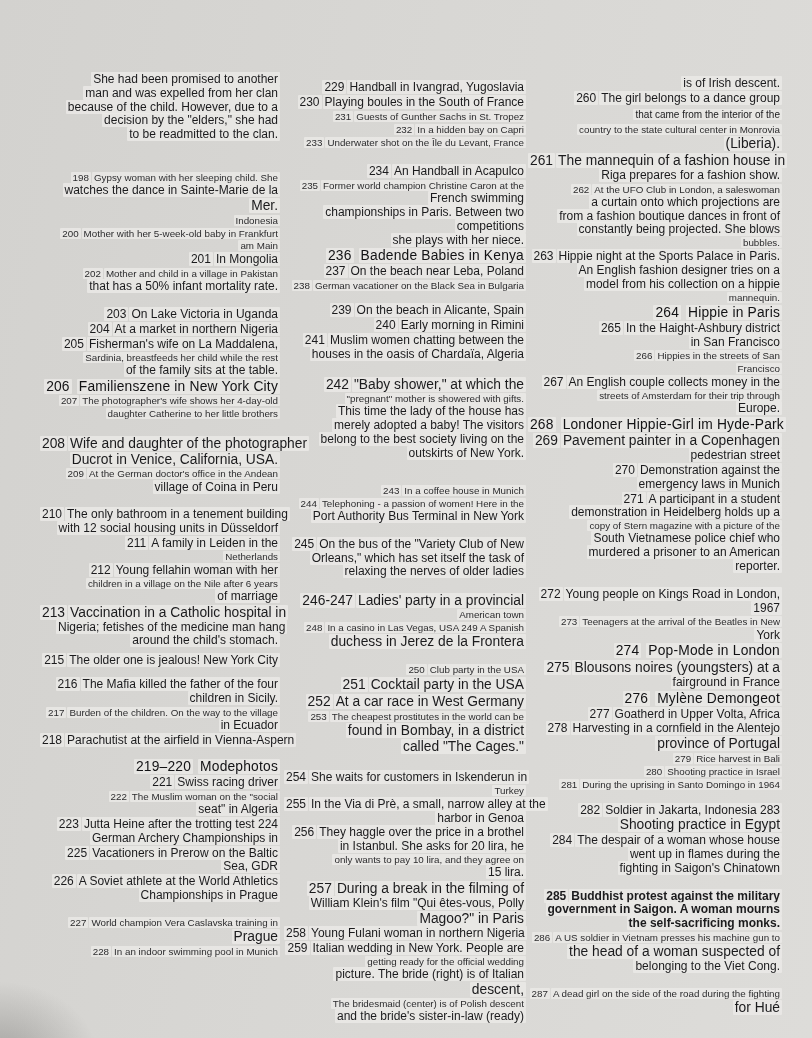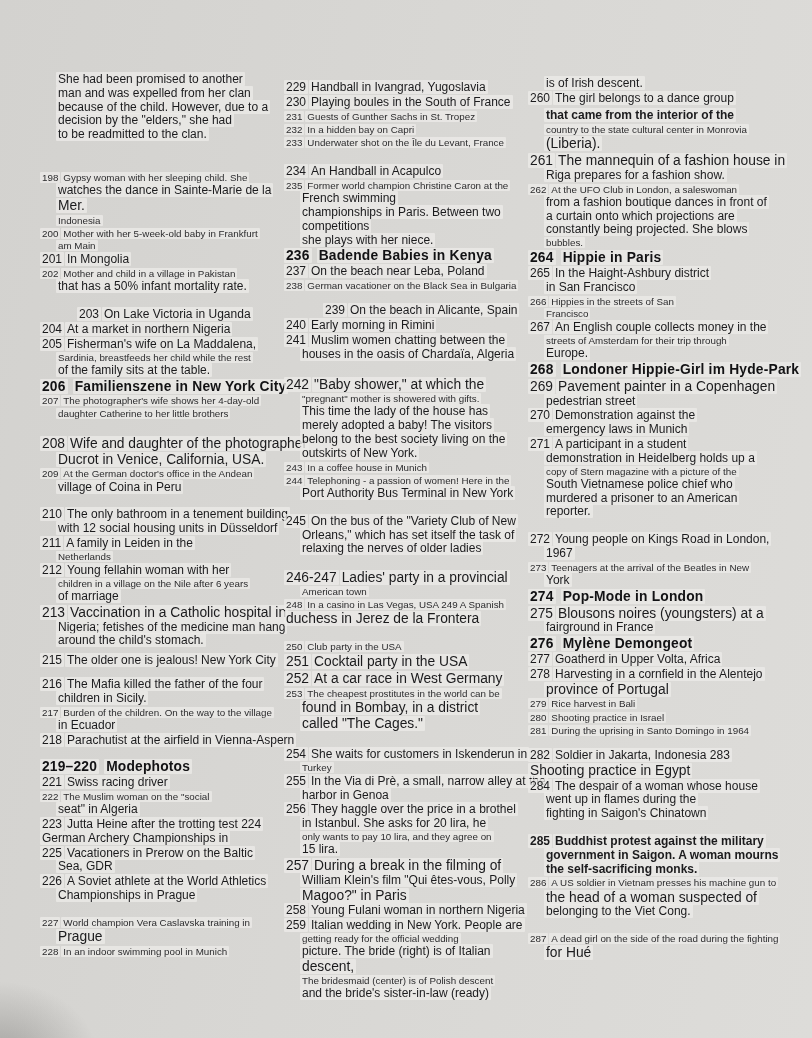--- a/index.html
+++ b/index.html
@@ -9,39 +9,40 @@
     background:#d6d5d2;
     position:relative;
     overflow:hidden;
   }
   .paper{
     position:absolute;inset:0;
     background:
       radial-gradient(140px 110px at 0% 102%, rgba(96,95,92,.42), rgba(96,95,92,0) 70%),
       linear-gradient(100deg, #d3d2cf 0%, #d8d7d4 45%, #dddcd9 100%),
       #d6d5d2;
+    text-align: right;
   }
   .col{position:absolute;}
   .entry{margin-top:1px;}
   .line{white-space:nowrap;}
   .line .num,.line .txt{
     background:rgba(236,235,232,.78);
     padding:0 2px;
     border-radius:1px;
     color:#1b1b1d;
   }
   .line .num{margin-right:1px;}
   .line.s{font-size:9.8px;line-height:12.2px;}
   .line.s .txt,.line.s .num{color:#2c2c2e;}
   .line.m{font-size:12px;line-height:13.8px;}
   .line.l{font-size:13.8px;line-height:15.8px;}
-  .line.xl{font-size:12px;line-height:18.5px;font-weight:bold;}
+  .line.xl{font-size:10px;line-height:18.5px;}
   .ind{padding-left:16px;}
   .entry.bold .line .txt,.entry.bold .line .num{
-    font-weight:700;letter-spacing:.2px;color:#121214;
+    font-weight:400;letter-spacing:.2px;color:#121214;
   }
   .entry.bold .line .num{margin-right:5px;}
 </style>
 </head>
 <body>
 
 <div class="paper">
   <div>
       <div class="col" style="left: 40px; top: 72px; width: 240px;">
         <div class="entry">
@@ -204,21 +205,21 @@
           <div class="line m ind"><span class="txt">houses in the oasis of Chardaïa, Algeria</span></div>
         </div>
         <div class="entry" style="margin-top: 16px;">
           <div class="line l"><span class="num">242</span><span class="txt">"Baby shower," at which the</span></div>
           <div class="line s ind"><span class="txt">"pregnant" mother is showered with gifts.</span></div>
           <div class="line m ind"><span class="txt">This time the lady of the house has</span></div>
           <div class="line m ind"><span class="txt">merely adopted a baby! The visitors</span></div>
           <div class="line m ind"><span class="txt">belong to the best society living on the</span></div>
           <div class="line m ind"><span class="txt">outskirts of New York.</span></div>
         </div>
-        <div class="entry" style="margin-top: 1px;">
+        <div class="entry" style="margin-top: 24px;">
           <div class="line s"><span class="num">243</span><span class="txt">In a coffee house in Munich</span></div>
         </div>
         <div class="entry">
           <div class="line s"><span class="num">244</span><span class="txt">Telephoning - a passion of women! Here in the</span></div>
           <div class="line m ind"><span class="txt">Port Authority Bus Terminal in New York</span></div>
         </div>
         <div class="entry" style="margin-top: 14px;">
           <div class="line m"><span class="num">245</span><span class="txt">On the bus of the "Variety Club of New</span></div>
           <div class="line m ind"><span class="txt">Orleans," which has set itself the task of</span></div>
           <div class="line m ind"><span class="txt">relaxing the nerves of older ladies</span></div>
@@ -285,24 +286,30 @@
           <div class="line xl ind"><span class="txt">that came from the interior of the</span></div>
           <div class="line s ind"><span class="txt">country to the state cultural center in Monrovia</span></div>
           <div class="line l ind"><span class="txt">(Liberia).</span></div>
         </div>
         <div class="entry">
           <div class="line l"><span class="num">261</span><span class="txt">The mannequin of a fashion house in</span></div>
           <div class="line m ind"><span class="txt">Riga prepares for a fashion show.</span></div>
         </div>
         <div class="entry">
           <div class="line s"><span class="num">262</span><span class="txt">At the UFO Club in London, a saleswoman</span></div>
+          <div class="line m ind"><span class="txt">a curtain onto which projections are</span></div>
           <div class="line m ind"><span class="txt">from a fashion boutique dances in front of</span></div>
-          <div class="line m ind"><span class="txt">a curtain onto which projections are</span></div>
           <div class="line m ind"><span class="txt">constantly being projected. She blows</span></div>
           <div class="line s ind"><span class="txt">bubbles.</span></div>
+        </div>
+        <div class="entry">
+          <div class="line m"><span class="num">263</span><span class="txt">Hippie night at the Sports Palace in Paris.</span></div>
+          <div class="line m ind"><span class="txt">An English fashion designer tries on a</span></div>
+          <div class="line m ind"><span class="txt">model from his collection on a hippie</span></div>
+          <div class="line s ind"><span class="txt">mannequin.</span></div>
         </div>
         <div class="entry bold">
           <div class="line l"><span class="num">264</span><span class="txt">Hippie in Paris</span></div>
         </div>
         <div class="entry">
           <div class="line m"><span class="num">265</span><span class="txt">In the Haight-Ashbury district</span></div>
           <div class="line m ind"><span class="txt">in San Francisco</span></div>
         </div>
         <div class="entry">
           <div class="line s"><span class="num">266</span><span class="txt">Hippies in the streets of San</span></div>

